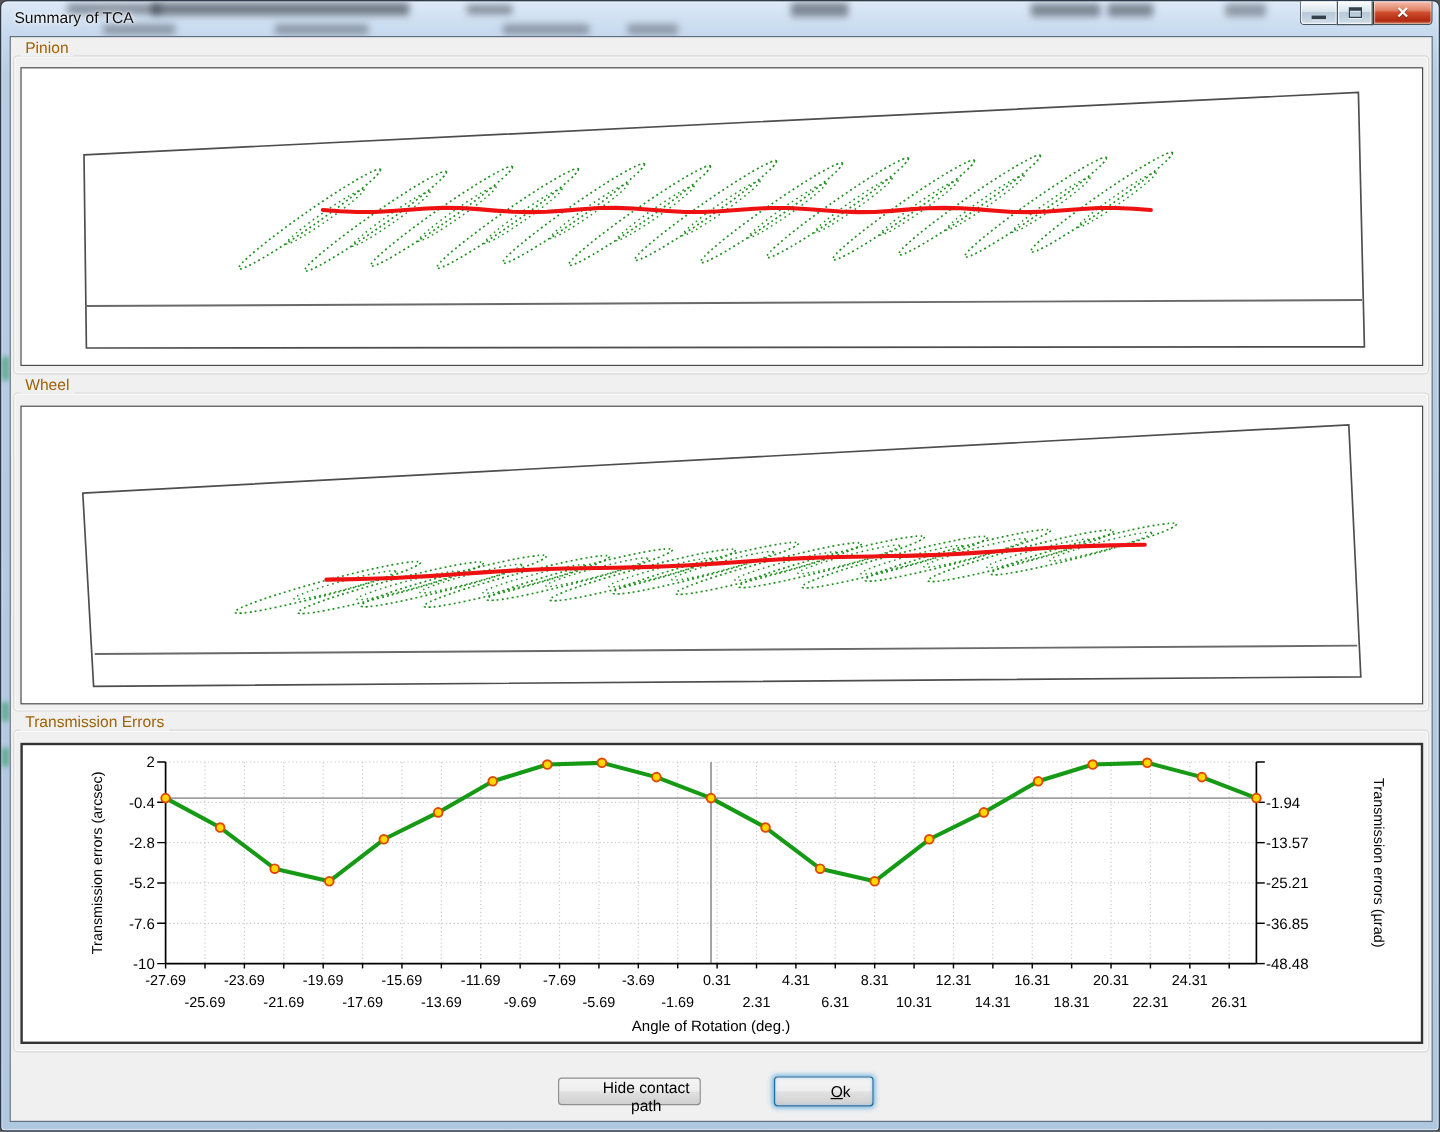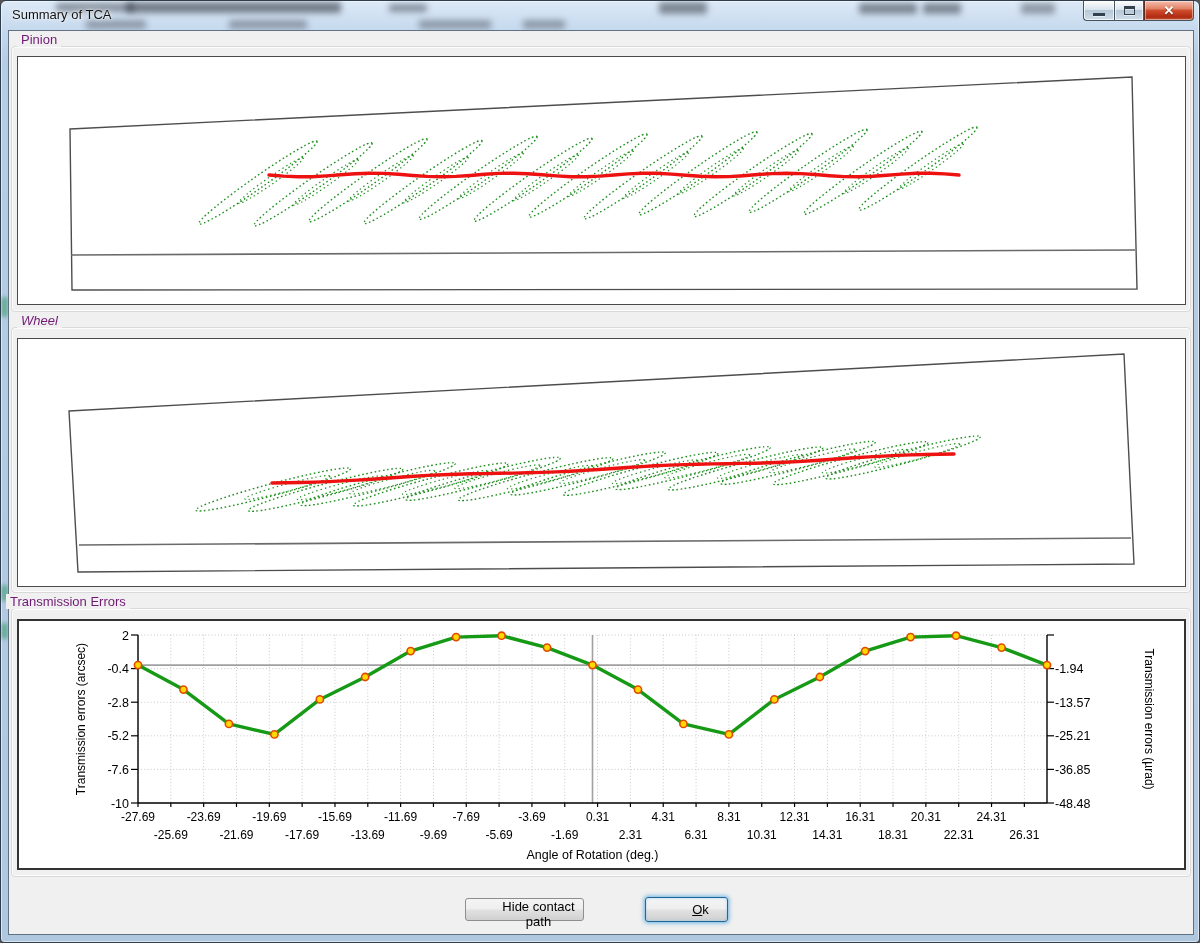--- a/index.html
+++ b/index.html
@@ -37,25 +37,25 @@
   .client {
     position:absolute; left:7px; top:29px; width:1186px; height:905px;
     background:#f0f0f0; border:1px solid #61717f;
   }
   
   .groupbox { position:absolute; border:1px solid #d9d9d9; border-radius:4px; box-shadow:inset 0 0 0 1px rgba(255,255,255,.8); }
   .gb-pinion { left:10px; top:45px;  width:1180px; height:266px; }
   .gb-wheel  { left:10px; top:326px; width:1180px; height:266px; }
   .gb-te     { left:10px; top:607px; width:1180px; height:269px; }
   .grouplabel {
-    position:absolute; font-size:13px; color:#701a75; background:#f0f0f0; padding:0 4px;
+    position:absolute; font-size:13px; color:#a16207; background:#f0f0f0; padding:0 4px;
   }
   .gl-pinion { left:16px; top:31px; }
-  .gl-wheel  { left:16px; top:312px;font-style:italic; }
-  .gl-te     { left:5px; top:593px; }
+  .gl-wheel  { left:16px; top:312px; }
+  .gl-te     { left:16px; top:593px; }
   .panel { position:absolute; background:#fff; }
   .panel-pinion { left:16px; top:55px;  width:1169px; height:249px; border:1px solid #4a4a4a; }
   .panel-wheel  { left:16px; top:337px; width:1169px; height:249px; border:1px solid #4a4a4a; }
   .panel-te     { left:16px; top:618px; width:1169px; height:251px; border:2px solid #333; }
   .panel svg { display:block; width:100%; height:100%; }
   
   .btn {
     position:absolute; font-family:"Liberation Sans", sans-serif; font-size:13px; color:#000;
     border:1px solid #8e8e8e; border-radius:3px;
     background:linear-gradient(#f4f4f4, #efefef 45%, #e0e0e0 55%, #d0d0d0);

